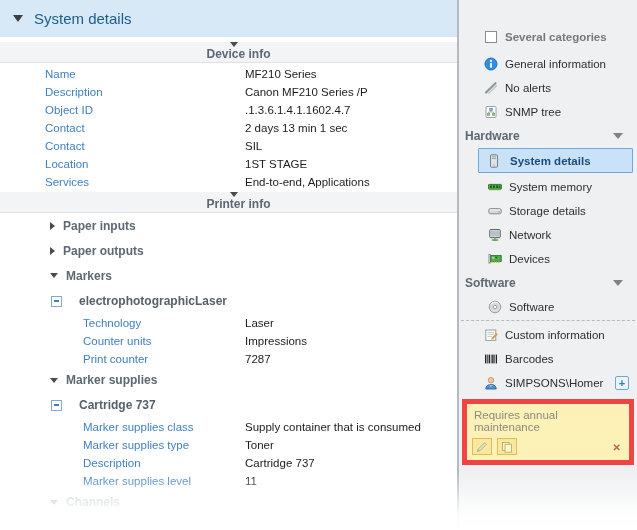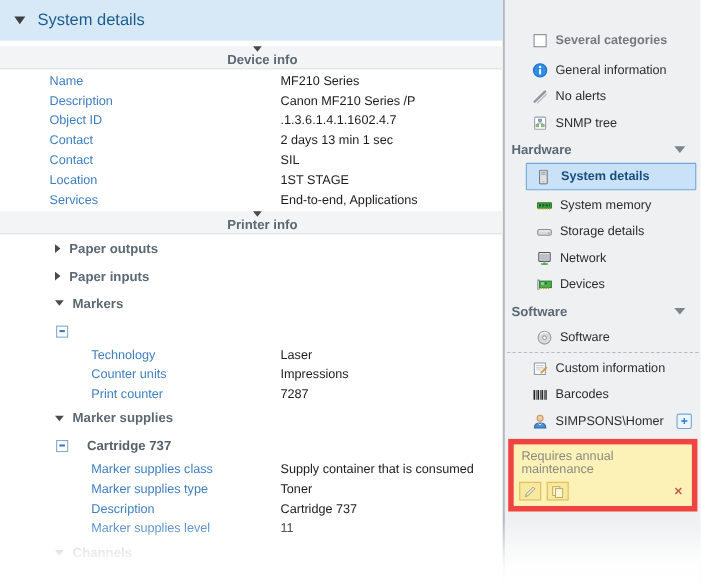--- a/index.html
+++ b/index.html
@@ -17,21 +17,21 @@
   .tri-right { width:0; height:0; border-top:4px solid transparent; border-bottom:4px solid transparent; border-left:5.5px solid #4a4a4a; }
 
   .section-band { height:21px; margin-top:5px; background:#f3f4f5; border-bottom:1px solid #dfe1e3; display:flex; align-items:center; padding-left:20px;flex-direction:column; }
   .section-band .tri-down { margin-right:9px; }
   .section-title { font-weight:bold; font-size:12px; color:#5c6873; }
 
   .kv-rows { padding-top:2px; }
   .kv-row { height:18px; position:relative; display:flex; align-items:center; }
   .kv-label { color:#3e7fc1; margin-left:45px; }
   .kv-label.nested { margin-left:83px; }
-  .kv-value { position:absolute; left:255px; color:#1c1c1c; }
+  .kv-value { position:absolute; left:245px; color:#1c1c1c; }
 
   .tree-row { height:25px; display:flex; align-items:center; padding-left:50px; }
   .tree-row .tri-right, .tree-row .tri-down { margin-right:8px; }
   .tree-title { font-weight:bold; font-size:12px; color:#5c6873; }
 
   .obj-row { height:26px; display:flex; align-items:center; padding-left:51px; }
   .minus-box { width:11px; height:11px; background:#fff; border:1px solid #84a9cc; display:flex; align-items:center; justify-content:center; margin-right:17px; }
   .minus-box i { display:block; width:5px; height:1.5px; background:#3e7fc1; }
   .obj-title { font-weight:bold; font-size:12px; color:#55606b; }
 
@@ -115,35 +115,36 @@
       </div>
     </div>
 
     <div class="section-band" style="margin-top:1px;">
       <span class="tri-down"></span>
       <span class="section-title">Printer info</span>
     </div>
 
     <div class="tree-row">
       <span class="tri-right"></span>
-      <span class="tree-title">Paper outputs</span>
+      <span class="tree-title">Paper inputs</span>
     </div>
     <div class="tree-row">
       <span class="tri-right"></span>
-      <span class="tree-title">Paper inputs</span>
+      <span class="tree-title">Paper outputs</span>
     </div>
     <div class="tree-row">
       <span class="tri-down"></span>
       <span class="tree-title">Markers</span>
     </div>
 
     <div class="obj-row">
       <span class="minus-box">
           <i></i>
         </span>
+      <span class="obj-title">electrophotographicLaser</span>
     </div>
     <div class="kv-row">
       <span class="kv-label nested">Technology</span>
       <span class="kv-value">Laser</span>
     </div>
     <div class="kv-row">
       <span class="kv-label nested">Counter units</span>
       <span class="kv-value">Impressions</span>
     </div>
     <div class="kv-row">

